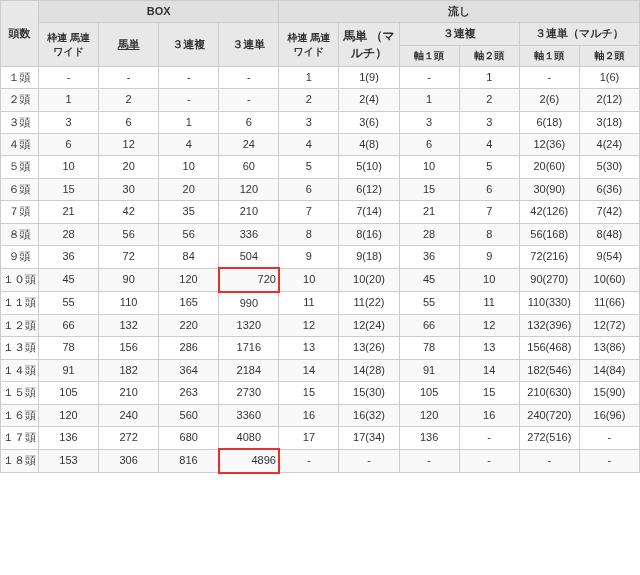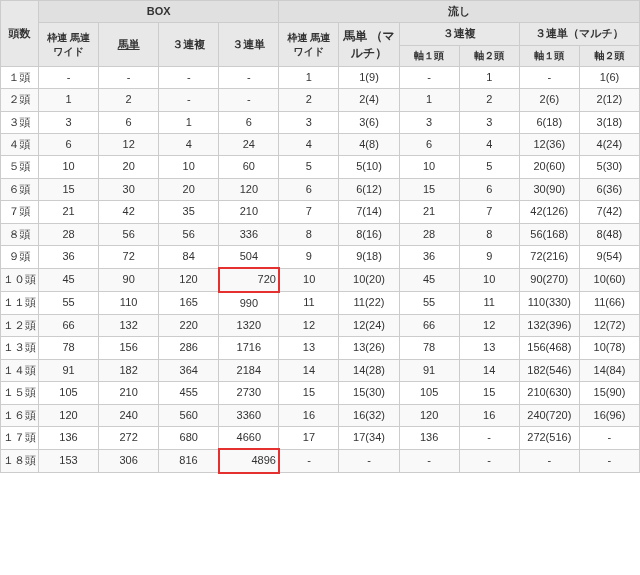--- a/index.html
+++ b/index.html
@@ -238,40 +238,40 @@
           <td>１３頭</td>
           <td>78</td>
           <td>156</td>
           <td>286</td>
           <td>1716</td>
           <td>13</td>
           <td>13(26)</td>
           <td>78</td>
           <td>13</td>
           <td>156(468)</td>
-          <td>10(78)</td>
+          <td>13(86)</td>
         </tr>
         <tr>
           <td>１４頭</td>
           <td>91</td>
           <td>182</td>
           <td>364</td>
           <td>2184</td>
           <td>14</td>
           <td>14(28)</td>
           <td>91</td>
           <td>14</td>
           <td>182(546)</td>
           <td>14(84)</td>
         </tr>
         <tr>
           <td>１５頭</td>
           <td>105</td>
           <td>210</td>
-          <td>455</td>
+          <td>263</td>
           <td>2730</td>
           <td>15</td>
           <td>15(30)</td>
           <td>105</td>
           <td>15</td>
           <td>210(630)</td>
           <td>15(90)</td>
         </tr>
         <tr>
           <td>１６頭</td>
@@ -284,21 +284,21 @@
           <td>120</td>
           <td>16</td>
           <td>240(720)</td>
           <td>16(96)</td>
         </tr>
         <tr>
           <td>１７頭</td>
           <td>136</td>
           <td>272</td>
           <td>680</td>
-          <td>4660</td>
+          <td>4080</td>
           <td>17</td>
           <td>17(34)</td>
           <td>136</td>
           <td>-</td>
           <td>272(516)</td>
           <td>-</td>
         </tr>
         <tr>
           <td>１８頭</td>
           <td>153</td>

